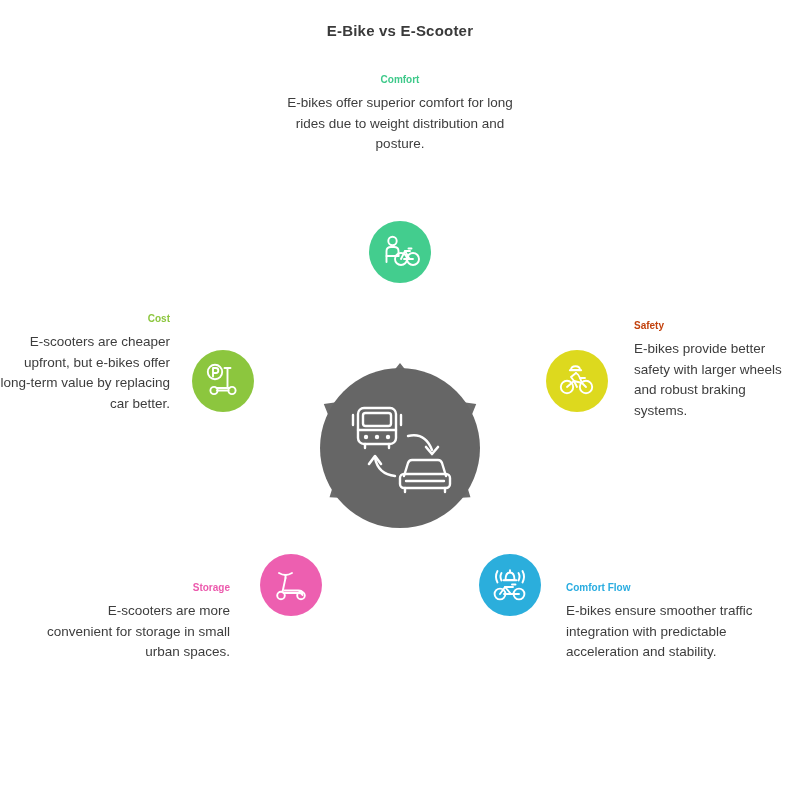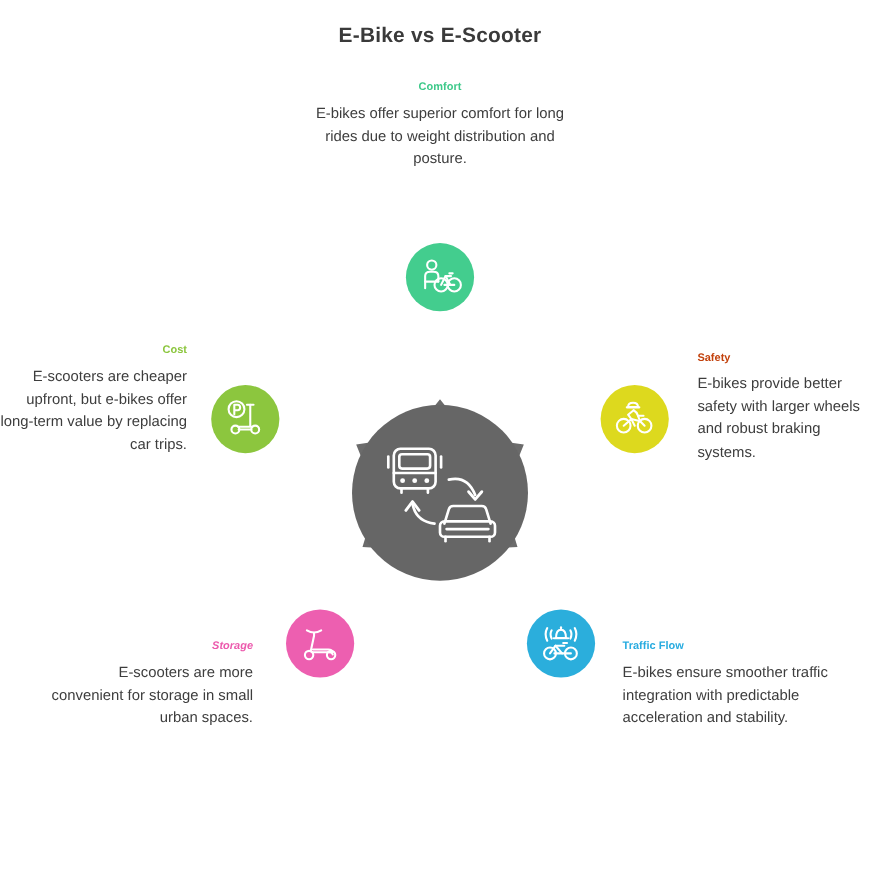--- a/index.html
+++ b/index.html
@@ -9,21 +9,21 @@
     font-family:"Liberation Sans", sans-serif;
     position:relative;
     overflow:hidden;
     color:#3c3c3c;
   }
 
   .title{
     position:absolute;
     left:0; top:22px; width:800px;
     text-align:center;
-    font-size:19px;
+    font-size:15px;
     font-weight:bold;
     color:#3a3a3a;
     letter-spacing:.2px;
   }
 
   
   .hub{
     position:absolute;
     left:320px; top:368px;
     width:160px; height:160px;
@@ -67,21 +67,21 @@
   .blk-comfort{left:286px;top:74px;width:228px;text-align:center;}
   .blk-comfort .head{color:#3ec98a;}
 
   .blk-safety{left:634px;top:320px;width:166px;text-align:left;}
   .blk-safety .head{color:#c2410c;}
 
   .blk-traffic{left:566px;top:582px;width:200px;text-align:left;}
   .blk-traffic .head{color:#29ace0;}
 
   .blk-storage{left:40px;top:582px;width:190px;text-align:right;}
-  .blk-storage .head{color:#ec5aad;font-style:italic;}
+  .blk-storage .head{color:#ec5aad;}
 
   .blk-cost{left:0;top:313px;width:170px;text-align:right;}
   .blk-cost .head{color:#8cc63e;}
 </style>
 </head>
 <body>
 
 <div class="title">E-Bike vs E-Scooter</div>
 
 <svg class="arrows" viewBox="0 0 800 800">
@@ -231,25 +231,25 @@
   <div class="head">Comfort</div>
   <div class="body">E-bikes offer superior comfort for long rides due to weight distribution and posture.</div>
 </div>
 
 <div class="block blk-safety">
   <div class="head">Safety</div>
   <div class="body">E-bikes provide better safety with larger wheels and robust braking systems.</div>
 </div>
 
 <div class="block blk-traffic">
-  <div class="head">Traffic Flow</div>
+  <div class="head">Comfort Flow</div>
   <div class="body">E-bikes ensure smoother traffic integration with predictable acceleration and stability.</div>
 </div>
 
 <div class="block blk-storage">
   <div class="head">Storage</div>
   <div class="body">E-scooters are more convenient for storage in small urban spaces.</div>
 </div>
 
 <div class="block blk-cost">
   <div class="head">Cost</div>
-  <div class="body">E-scooters are cheaper upfront, but e-bikes offer long-term value by replacing car trips.</div>
+  <div class="body">E-scooters are cheaper upfront, but e-bikes offer long-term value by replacing car better.</div>
 </div>
 
 </body></html>

